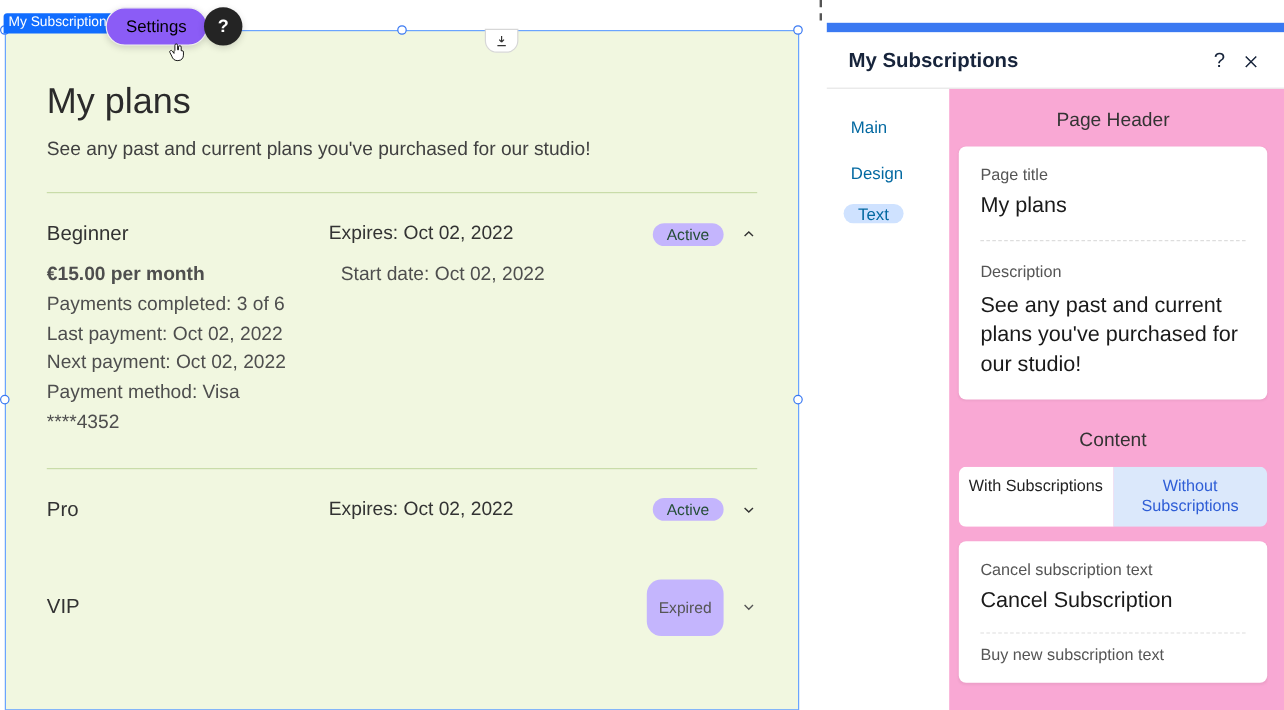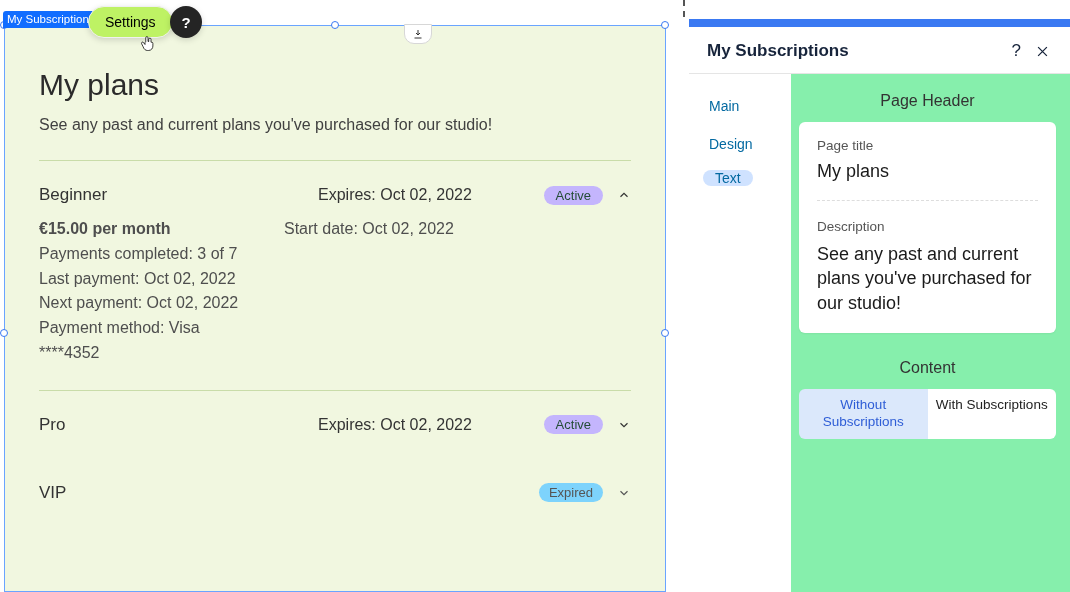--- a/index.html
+++ b/index.html
@@ -67,21 +67,21 @@
       color: #fff;
       font-size: 11.5px;
       padding: 2px 6px 3px 4px;
       border-top-left-radius: 3px;
       border-top-right-radius: 3px;
     }
     .settings-pill {
       position: absolute;
       left: 88px;
       top: 6px;
-      background: #bef264;
+      background: #8b5cf6;
       color: #000;
       border: 1px solid #f0f0f0;
       box-shadow: 0 2px 6px rgba(0,0,0,0.15);
       border-radius: 18px;
       font-size: 14px;
       padding: 7px 16px;
       cursor: pointer;
       z-index: 5;
     }
     .help-circle {
@@ -140,37 +140,36 @@
       font-size: 16px;
       color: #414141;
       margin-bottom: 26px;
     }
     .divider { border-top: 1px solid #c9dca9; margin: 6px 0 12px; }
     .plan-row {
       display: flex;
       align-items: center;
       justify-content: space-between;
       padding: 12px 0 12px;
-      gap: 44px;
     }
     .plan-name { width: 235px; font-size: 17px; color: #333; }
     .plan-exp { flex: 1; font-size: 16px; color: #333; }
     .plan-right { display: flex; align-items: center; gap: 14px; }
     .badge-active {
       background: #c4b5fd;
       color: #244d36;
       font-size: 13px;
       padding: 2px 12px;
       border-radius: 12px;
     }
     .badge-expired {
-      background: #7dd3fc;
+      background: #c4b5fd;
       color: #555;
       font-size: 13px;
-      padding: 2px 10px;
+      padding: 16px 10px;
       border-radius: 12px;
       text-align: center;
     }
     .chev {
       width: 14px; height: 14px;
       display: inline-block;
     }
     .plan-details {
       color: #4e4e4e;
       font-size: 16px;
@@ -212,21 +211,21 @@
       padding: 20px 10px 0 14px;
       display: flex;
       flex-direction: column;
       gap: 14px;
       font-size: 14px;
     }
     .tab-item { color: #0369a1; cursor: pointer; padding: 4px 6px; }
     .tab-active { background: #cfe2ff; border-radius: 14px; padding: 0 12px; display: inline-block; }
     .panel-right {
       flex: 1;
-      background: #86efac;
+      background: #f9a8d4;
       padding: 10px 14px 0 8px;
       overflow-y: auto;
     }
     .subhead {
       text-align: center;
       color: #333;
       font-size: 16px;
       padding: 8px 0 12px;
     }
     .card {
@@ -281,21 +280,21 @@
                 </svg>
             </span>
           </span>
         </div>
 
         <div class="plan-details">
           <div class="plan-detail-row">
             <span class="dcol1">€15.00 per month</span>
             <span>Start date: Oct 02, 2022</span>
           </div>
-          <div>Payments completed: 3 of 7</div>
+          <div>Payments completed: 3 of 6</div>
           <div>Last payment: Oct 02, 2022</div>
           <div>Next payment: Oct 02, 2022</div>
           <div>Payment method: Visa</div>
           <div>****4352</div>
         </div>
       </div>
 
       <div class="divider"></div>
 
       <div class="plan-row">
@@ -374,19 +373,27 @@
         <div class="card-label">Page title</div>
         <div class="card-value">My plans</div>
         <div class="card-dash"></div>
         <div class="card-label">Description</div>
         <div class="card-value" style="line-height:1.35;">See any past and current plans you've purchased for our studio!</div>
       </div>
 
       <div class="subhead">Content</div>
 
       <div class="content-tabs">
+        <div class="ctab ctab-active">With Subscriptions</div>
         <div class="ctab">Without Subscriptions</div>
-        <div class="ctab ctab-active">With Subscriptions</div>
-      </div>
-
+      </div>
+
+      <div class="card" style="padding-bottom:8px;">
+        <div class="field-row">
+          <div class="card-label">Cancel subscription text</div>
+          <div class="card-value">Cancel Subscription</div>
+        </div>
+        <div class="card-dash" style="margin:10px 0;"></div>
+        <div class="card-label">Buy new subscription text</div>
+      </div>
     </div>
   </div>
 </div>
 
 </body></html>

